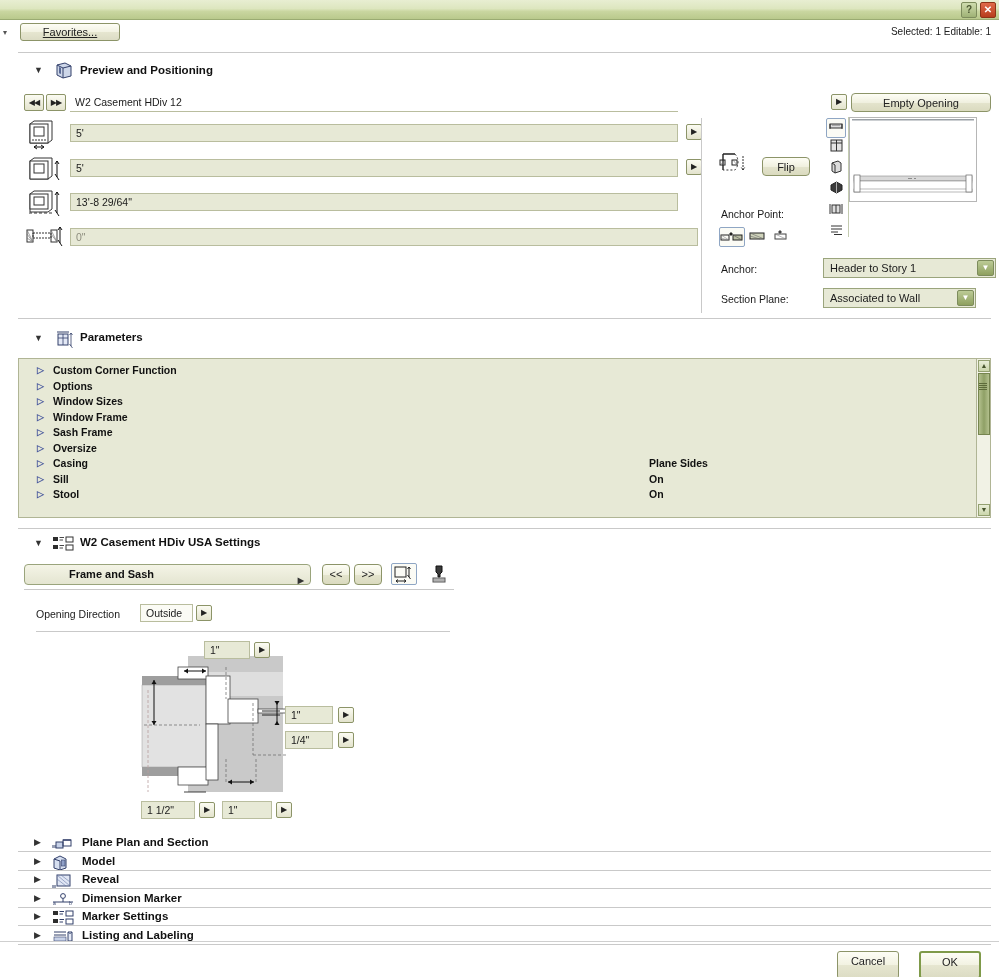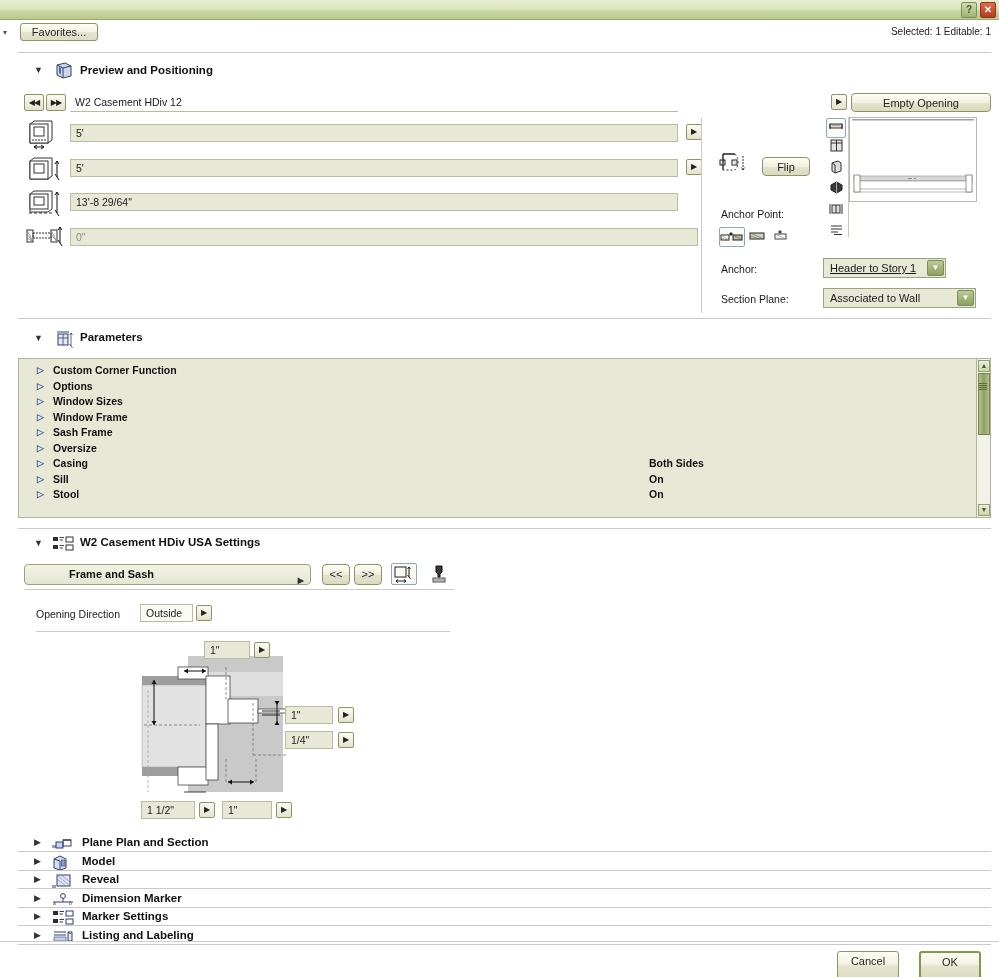--- a/index.html
+++ b/index.html
@@ -33,21 +33,21 @@
   .fav-row{ position:absolute; left:0; top:21px; width:999px; height:26px; }
   .collapse-dot{
     position:absolute; left:3px; top:7px; font-size:8px; color:#555;
   }
   .btn{
     background:linear-gradient(to bottom,#fdfdf5 0%,#f2f2e2 50%,#e6e6d0 51%,#dcdcc4 100%);
     border:1px solid #8c9468; border-radius:3px;
     font-family:"Liberation Sans", sans-serif; font-size:11px; color:#222;
     text-align:center; cursor:default;
   }
-  .fav-btn{ position:absolute; left:20px; top:2px; width:78px; height:18px; line-height:16px; }
+  .fav-btn{ position:absolute; left:20px; top:2px; width:100px; height:18px; line-height:16px;text-decoration:underline; }
   .sel-info{ position:absolute; right:8px; top:5px; font-size:10px; color:#222; }
 
   .hr{ position:absolute; left:18px; width:973px; height:1px; background:#c9c9c9; }
 
   
   .sect-head{ position:absolute; left:0; width:999px; height:22px; }
   .tri{ position:absolute; font-size:9px; color:#333; }
   .tri-down{ left:34px; top:5px; }
   .tri-right{ left:34px; top:4px; }
   .sect-title{ position:absolute; font-weight:bold; font-size:11.5px; color:#111; }
@@ -285,21 +285,21 @@
 </span>
 <span style="position:absolute;left:772px;top:229px;">
   <svg width="18" height="14" viewBox="0 0 18 14">
     <rect x="3" y="5" width="11" height="5" fill="none" stroke="#444"></rect>
     <path d="M3 5 L14 10" stroke="#888" stroke-width="0.6"></path>
     <path d="M8 1 l2 2 l-2 2 l-2 -2 z" fill="#444"></path>
   </svg>
 </span>
 
 <div class="lbl" style="left:721px; top:263px;">Anchor:</div>
-<div class="combo" style="left:823px; top:258px; width:123px;text-decoration:underline;">
+<div class="combo" style="left:823px; top:258px; width:173px;">
   <span>Header to Story 1</span>
   <span class="arrow">▼</span>
 </div>
 
 <div class="lbl" style="left:721px; top:293px;">Section Plane:</div>
 <div class="combo" style="left:823px; top:288px; width:153px;">
   <span>Associated to Wall</span>
   <span class="arrow">▼</span>
 </div>
 
@@ -374,21 +374,21 @@
 </div>
 
 <div class="paramlist">
   <div id="param-rows" style="padding-top:4px;">
       <div class="prow"><span class="arw">▷</span><span>Custom Corner Function</span><span class="pval"></span></div>
       <div class="prow"><span class="arw">▷</span><span>Options</span><span class="pval"></span></div>
       <div class="prow"><span class="arw">▷</span><span>Window Sizes</span><span class="pval"></span></div>
       <div class="prow"><span class="arw">▷</span><span>Window Frame</span><span class="pval"></span></div>
       <div class="prow"><span class="arw">▷</span><span>Sash Frame</span><span class="pval"></span></div>
       <div class="prow"><span class="arw">▷</span><span>Oversize</span><span class="pval"></span></div>
-      <div class="prow"><span class="arw">▷</span><span>Casing</span><span class="pval">Both Sides</span></div>
+      <div class="prow"><span class="arw">▷</span><span>Casing</span><span class="pval">Plane Sides</span></div>
       <div class="prow"><span class="arw">▷</span><span>Sill</span><span class="pval">On</span></div>
       <div class="prow"><span class="arw">▷</span><span>Stool</span><span class="pval">On</span></div>
     </div>
   <div class="sbar">
     <div class="sb-btn" style="top:1px;">▲</div>
     <div class="sb-thumb"></div>
     <div class="sb-grip"></div>
     <div class="sb-btn" style="bottom:1px;">▼</div>
   </div>
 </div>

